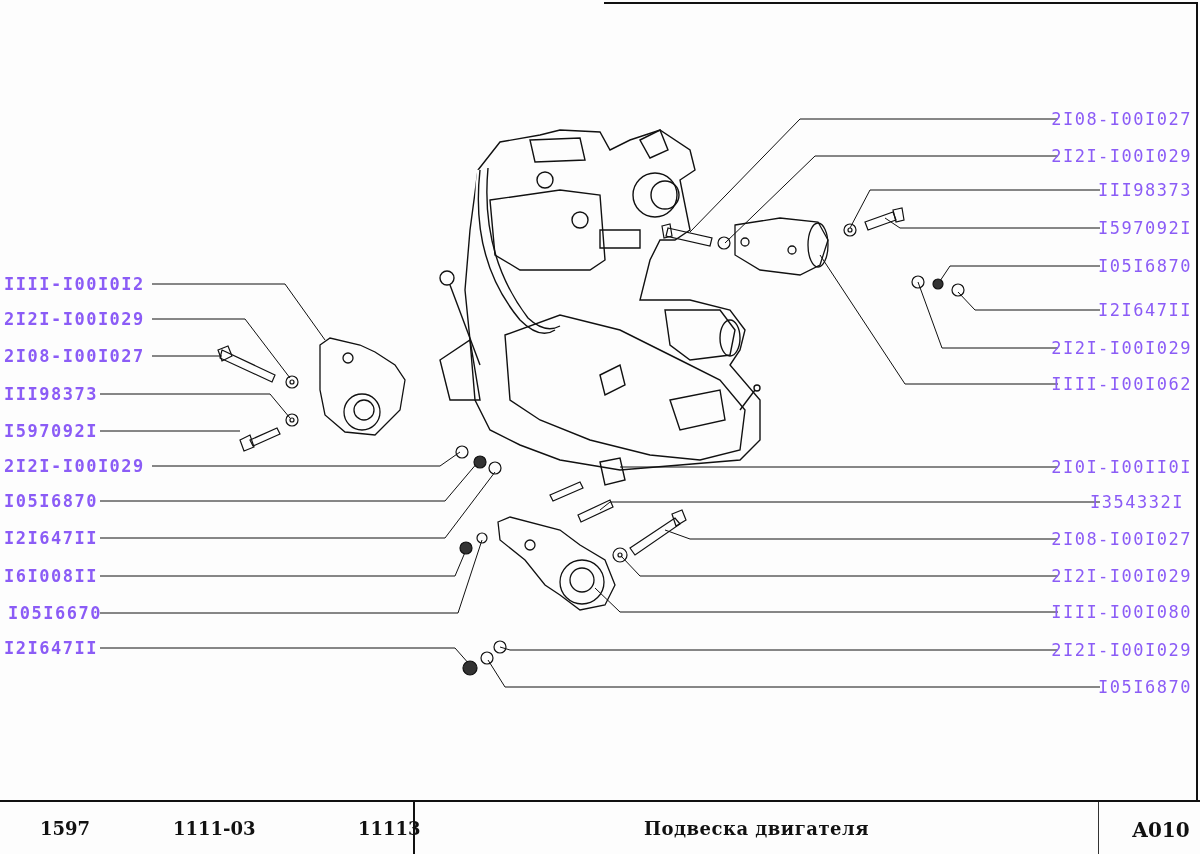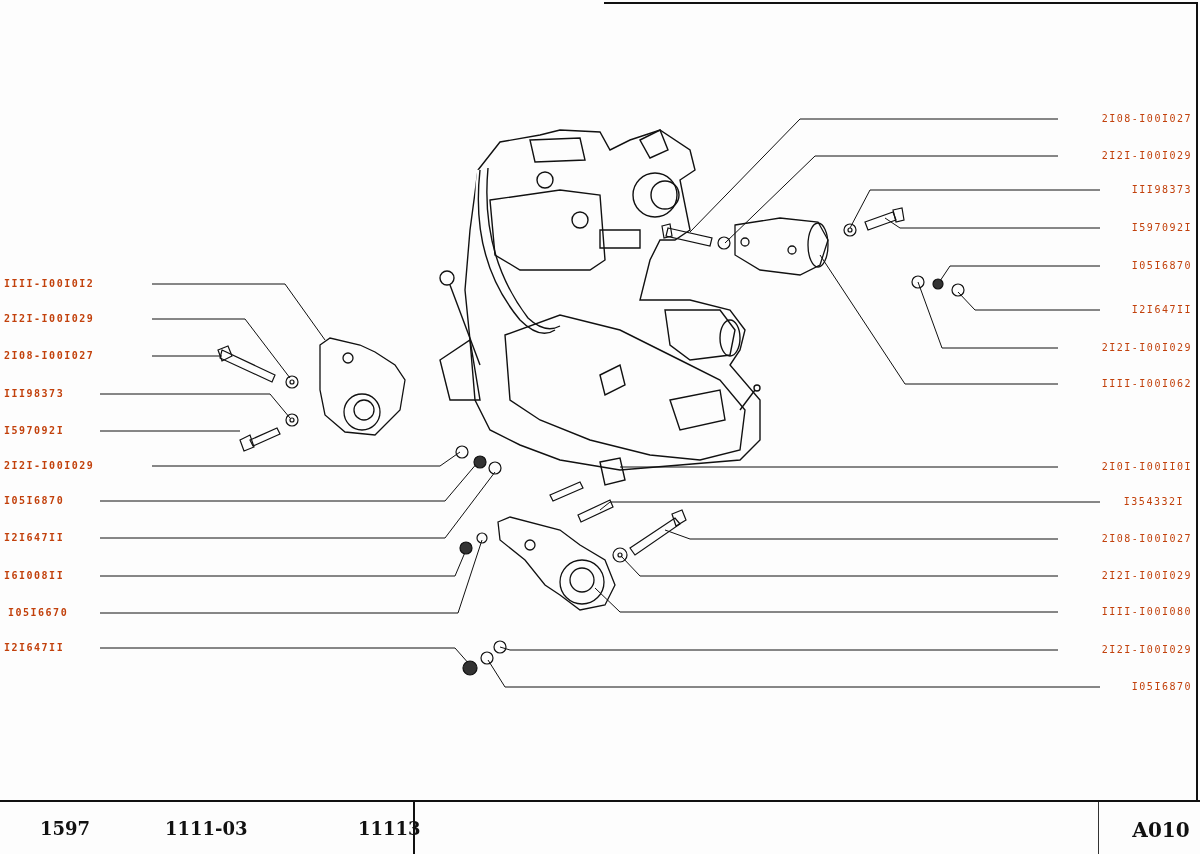--- a/index.html
+++ b/index.html
@@ -1,19 +1,19 @@
 <!DOCTYPE html>
 <html><head>
 <meta charset="utf-8">
 <style>
   html,body{margin:0;padding:0;background:#fdfdfd;}
   body{width:1200px;height:854px;position:relative;overflow:hidden;font-family:"DejaVu Sans Mono","Liberation Mono",monospace;color:#111;}
   .frame-top{position:absolute;left:604px;top:2px;width:594px;height:2px;background:#111;}
   .frame-right{position:absolute;left:1196px;top:2px;width:2px;height:800px;background:#111;}
-  .label{position:absolute;font-size:10px;letter-spacing:1.5px;white-space:nowrap;line-height:18px;color:#c2410c;}
+  .label{position:absolute;font-size:17px;letter-spacing:1.5px;white-space:nowrap;line-height:18px;color:#8b5cf6;}
   .label.left{text-align:right;font-weight:bold;}
   .label.right{text-align:right;}
   svg.drawing{position:absolute;left:0;top:0;}
   .footer{position:absolute;left:0;top:800px;width:1200px;height:54px;border-top:2px solid #111;}
   .footer .model{position:absolute;top:16px;font-family:"DejaVu Serif","Liberation Serif",serif;font-weight:bold;font-size:18px;}
   .footer .div1{position:absolute;left:413px;top:0;width:2px;height:54px;background:#111;}
   .footer .div2{position:absolute;left:1098px;top:0;width:1px;height:54px;background:#333;}
   .footer .title{position:absolute;left:415px;width:683px;top:16px;text-align:center;font-family:"DejaVu Serif","Liberation Serif",serif;font-weight:bold;font-size:18px;letter-spacing:0.5px;}
   .footer .code{position:absolute;left:1100px;width:98px;top:16px;text-align:center;font-family:"DejaVu Serif","Liberation Serif",serif;font-weight:bold;font-size:20px;padding-left:12px;}
 </style>
@@ -170,18 +170,19 @@
   <div class="label right" style="right:16px;top:493px;">I354332I</div>
   <div class="label right" style="right:8px;top:530px;">2I08-I00I027</div>
   <div class="label right" style="right:8px;top:567px;">2I2I-I00I029</div>
   <div class="label right" style="right:8px;top:603px;">IIII-I00I080</div>
   <div class="label right" style="right:8px;top:641px;">2I2I-I00I029</div>
   <div class="label right" style="right:8px;top:678px;">I05I6870</div>
 </div>
 
 <div class="footer">
   <div class="model" style="left:40px;">1597</div>
-  <div class="model" style="left:165px;">1111-03</div>
+  <div class="model" style="left:173px;">1111-03</div>
   <div class="model" style="left:322px;margin-left:36px;">11113</div>
   <div class="div1"></div>
+  <div class="title">Подвеска двигателя</div>
   <div class="div2"></div>
   <div class="code">A010</div>
 </div>
 
 </body></html>

